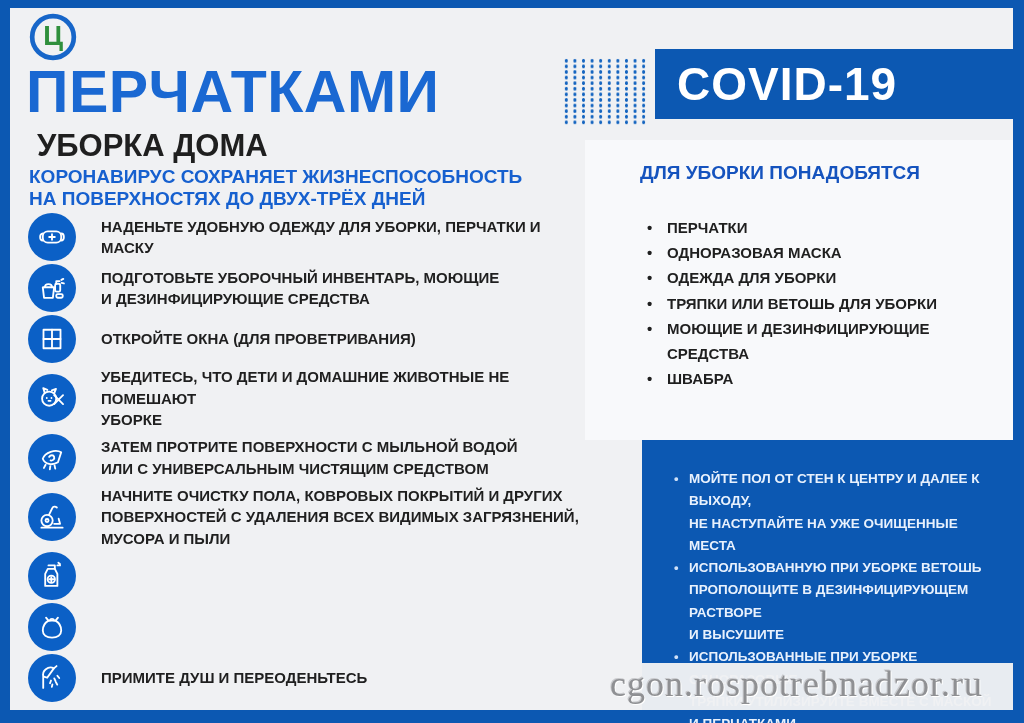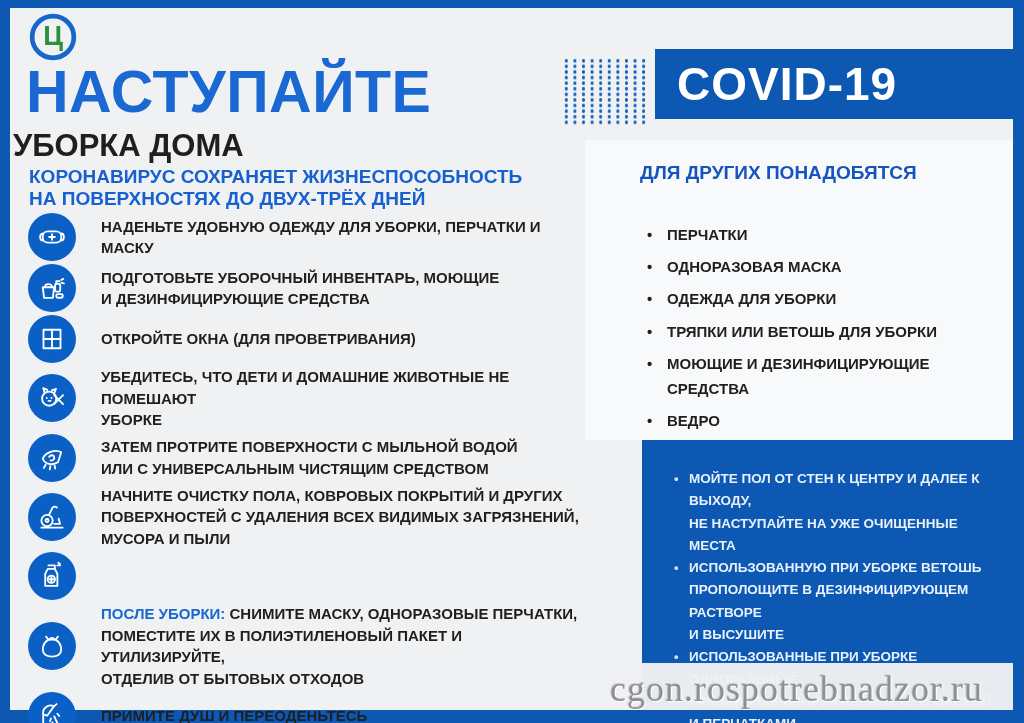--- a/index.html
+++ b/index.html
@@ -8,21 +8,21 @@
   .poster{position:relative;width:1024px;height:723px;background:#0c58b2;}
   .content-bg{position:absolute;left:10px;top:8px;width:1003px;height:702px;background:#f0f1f3;}
   .panel-bg{position:absolute;left:585px;top:140px;width:428px;height:300px;background:#f8f9fb;}
 
   
   .logo{position:absolute;left:28px;top:12px;width:50px;height:50px;}
   .logo svg{width:50px;height:50px;display:block;}
   .logo-letter{position:absolute;left:0;top:0;width:50px;height:50px;display:flex;align-items:center;justify-content:center;
        color:#2f8f3c;font-size:27px;font-weight:bold;transform:translateY(-1px);}
   .title{position:absolute;left:26px;top:58px;color:#1a68d2;font-size:59px;font-weight:bold;letter-spacing:.5px;white-space:nowrap;}
-  .section-title{position:absolute;left:13px;top:128px;color:#1f1f1f;font-size:31px;font-weight:bold;white-space:nowrap;}
+  .section-title{position:absolute;left:37px;top:128px;color:#1f1f1f;font-size:31px;font-weight:bold;white-space:nowrap;}
   .note{position:absolute;left:29px;top:166px;color:#1660cf;font-size:19px;font-weight:bold;line-height:22px;white-space:pre-line;}
 
   .dots{position:absolute;left:562px;top:58px;width:85px;height:68px;
         background-image:radial-gradient(circle,#1565c0 1.5px, rgba(21,101,192,0) 1.9px);
         background-size:8.6px 5.6px;}
   .badge{position:absolute;left:655px;top:49px;width:438px;height:70px;background:#0c58b2;
          display:flex;align-items:center;}
   .badge span{color:#ffffff;font-size:46px;font-weight:bold;padding-left:22px;letter-spacing:1px;}
 
   
@@ -31,50 +31,50 @@
   .icon-circle{flex:0 0 48px;width:48px;height:48px;border-radius:50%;background:#0b60c6;
                display:flex;align-items:center;justify-content:center;}
   .icon-circle svg{width:34px;height:34px;}
   .step-text{color:#1f1f1f;font-size:15px;font-weight:bold;line-height:21.5px;white-space:pre-line;}
   .step-prefix{color:#1668d0;}
 
   
   .supplies-title{position:absolute;left:640px;top:162px;color:#1553be;font-size:19px;font-weight:bold;white-space:nowrap;}
   .supplies{position:absolute;left:645px;top:215px;width:365px;margin:0;padding:0;list-style:none;}
   .supplies li{position:relative;padding-left:22px;color:#1f1f1f;font-size:15px;font-weight:bold;
-               line-height:25.2px;white-space:pre-line;margin-top:7px;}
+               line-height:25.2px;white-space:pre-line;}
   .supplies li::before{content:"•";position:absolute;left:2px;top:0;color:#1f1f1f;}
 
   
   .tips-box{position:absolute;left:642px;top:440px;width:382px;height:283px;background:#0c58b2;}
   .tips{margin:16px;padding:12px 8px 0 14px;list-style:none;}
   .tips li{position:relative;padding-left:17px;color:#e8f1fd;font-size:13.5px;font-weight:bold;
            line-height:22.3px;white-space:pre-line;}
   .tips li::before{content:"•";position:absolute;left:2px;top:0;color:#cfe0f8;font-size:13px;}
 
   
   .watermark{position:absolute;left:580px;top:663px;width:433px;height:47px;
-             background:rgba(240,241,243,0.97);display:flex;align-items:flex-end;justify-content:center;}
+             background:rgba(240,241,243,0.97);display:flex;align-items:flex-start;justify-content:center;}
   .watermark span{font-family:"Liberation Serif", serif;color:#8f9093;font-size:36px;letter-spacing:1px;
                   text-shadow:1px 1px 0 #ffffff, -1px -1px 0 #c9cacd;}
 </style>
 </head>
 <body>
 
 <div class="poster">
   <div class="content-bg"></div>
   <div class="panel-bg"></div>
 
   <div class="logo">
     <svg viewBox="0 0 48 48">
       <circle cx="24" cy="24" r="20" fill="none" stroke="#1766c9" stroke-width="4.5"></circle>
     </svg>
     <div class="logo-letter">Ц</div>
   </div>
-  <div class="title">НАСТУПАЙТЕ</div>
+  <div class="title">ПЕРЧАТКАМИ</div>
   <div class="section-title">УБОРКА ДОМА</div>
   <div class="note">КОРОНАВИРУС СОХРАНЯЕТ ЖИЗНЕСПОСОБНОСТЬ
 НА ПОВЕРХНОСТЯХ ДО ДВУХ-ТРЁХ ДНЕЙ</div>
 
   <div class="dots"></div>
   <div class="badge">
       <span>COVID-19</span>
     </div>
 
   <div class="steps">
@@ -168,47 +168,43 @@
     </div>
 
     <div class="step">
       <div class="icon-circle">
         <svg viewBox="0 0 24 24" fill="none" stroke="#fff" stroke-width="1.3" stroke-linecap="round" stroke-linejoin="round">
           <path d="M9.5 7.5C7 9 5.5 12 5.5 14.5c0 3 2.6 5 6.5 5s6.5-2 6.5-5c0-2.5-1.5-5.5-4-7"></path>
           <path d="M9.5 7.5l-1.7-2.1M14.5 7.5l1.7-2.1M9.5 7.5h5"></path>
           <path d="M10.4 7.5c.5-1.6 2.7-1.6 3.2 0"></path>
         </svg>
       </div>
-      <div class="step-text"><span class="step-prefix">ПОСЛЕ УБОРКИ:</span><span> СНИМИТЕ МАСКУ, ОДНОРАЗОВЫЕ ПЕРЧАТКИ,
-ПОМЕСТИТЕ ИХ В ПОЛИЭТИЛЕНОВЫЙ ПАКЕТ И УТИЛИЗИРУЙТЕ,
-ОТДЕЛИВ ОТ БЫТОВЫХ ОТХОДОВ</span></div>
     </div>
 
     <div class="step">
       <div class="icon-circle">
         <svg viewBox="0 0 24 24" fill="none" stroke="#fff" stroke-width="1.3" stroke-linecap="round" stroke-linejoin="round">
           <path d="M6 11c-1.5-4 3.5-8 7.3-5.8L8.6 11.8z"></path>
           <path d="M13.3 5.2L15.2 3.6"></path>
           <path d="M5.8 11.3V19"></path>
           <path d="M11.3 13.8l-.7 1.9M13.6 12.3l.9 1.9M15.8 10.4l1.3 1.6M12.3 16.5l-.4 1.8M14.8 15l.9 1.7"></path>
         </svg>
       </div>
       <div class="step-text">ПРИМИТЕ ДУШ И ПЕРЕОДЕНЬТЕСЬ</div>
     </div>
 
   </div>
 
-  <div class="supplies-title">ДЛЯ ДРУГИХ ПОНАДОБЯТСЯ</div>
+  <div class="supplies-title">ДЛЯ УБОРКИ ПОНАДОБЯТСЯ</div>
   <ul class="supplies">
     <li>ПЕРЧАТКИ</li>
     <li>ОДНОРАЗОВАЯ МАСКА</li>
     <li>ОДЕЖДА ДЛЯ УБОРКИ</li>
     <li>ТРЯПКИ ИЛИ ВЕТОШЬ ДЛЯ УБОРКИ</li>
     <li>МОЮЩИЕ И ДЕЗИНФИЦИРУЮЩИЕ СРЕДСТВА</li>
-    <li>ВЕДРО</li>
     <li>ШВАБРА</li>
   </ul>
 
   <div class="tips-box">
     <ul class="tips">
       <li>МОЙТЕ ПОЛ ОТ СТЕН К ЦЕНТРУ И ДАЛЕЕ К ВЫХОДУ,
 НЕ НАСТУПАЙТЕ НА УЖЕ ОЧИЩЕННЫЕ МЕСТА</li>
       <li>ИСПОЛЬЗОВАННУЮ ПРИ УБОРКЕ ВЕТОШЬ
 ПРОПОЛОЩИТЕ В ДЕЗИНФИЦИРУЮЩЕМ РАСТВОРЕ
 И ВЫСУШИТЕ</li>

